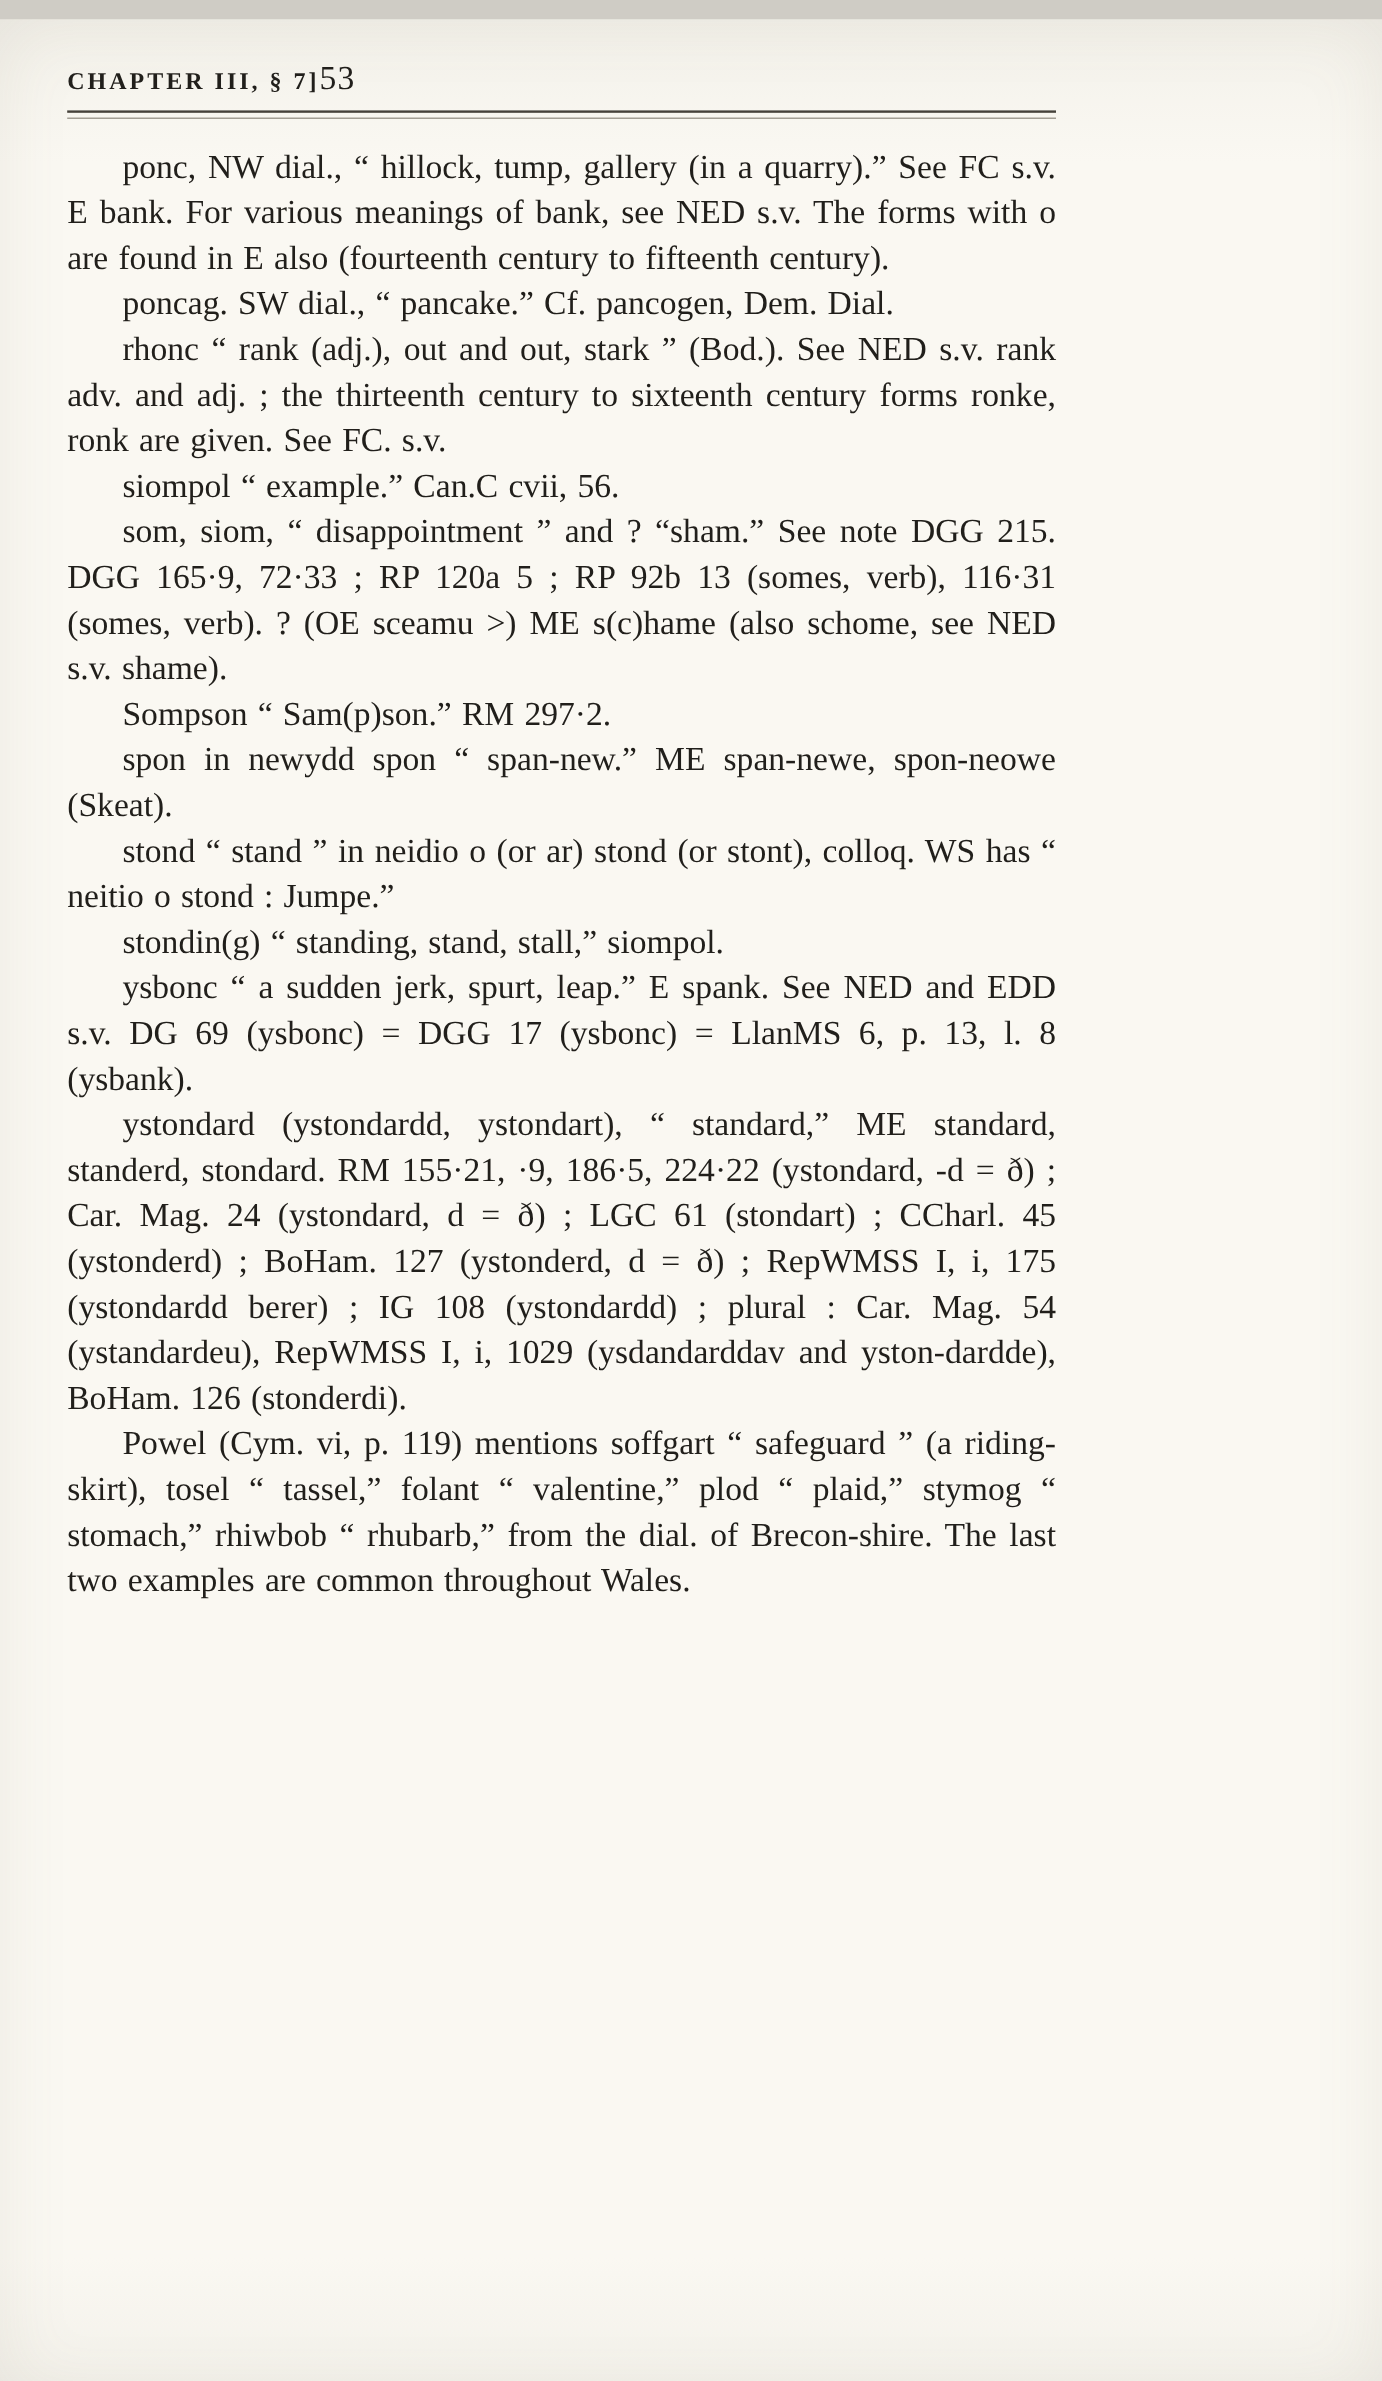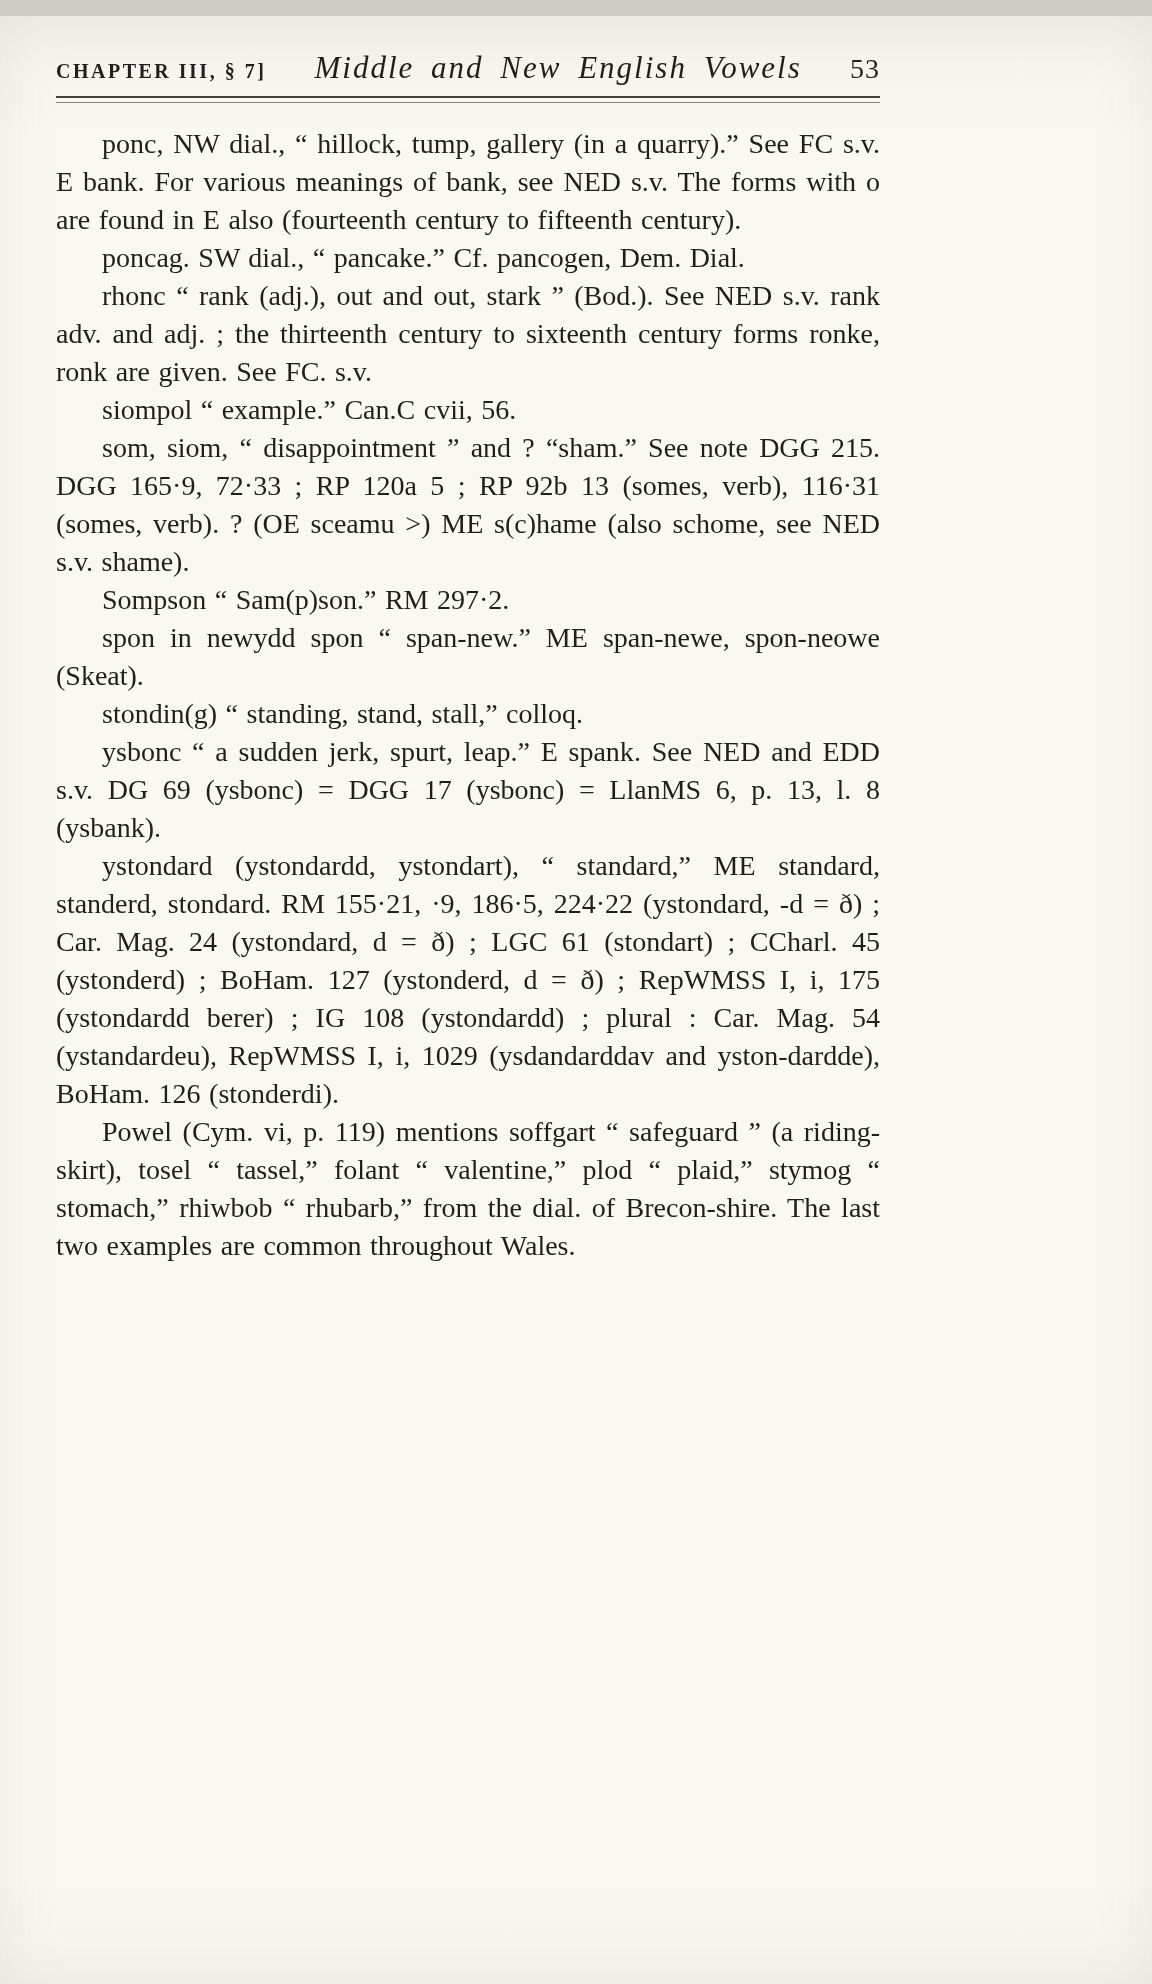--- a/index.html
+++ b/index.html
@@ -62,30 +62,30 @@
   }
   .it {
   }
 </style>
 </head>
 <body>
 
 <div class="page">
   <header class="hdr">
     <span class="chap">CHAPTER III, § 7]</span>
-    <span class="title">Middle and New English Vowels</span>
     <span class="pnum">53</span>
   </header>
   <div class="rule"></div>
   <main class="text">
       <p class="para"><span class="it">ponc</span><span>, NW dial., “ hillock, tump, gallery (in a quarry).”  See FC s.v.  E </span><span class="it">bank</span><span>.  For various meanings of </span><span class="it">bank</span><span>, see NED s.v. The forms with </span><span class="it">o</span><span> are found in E also (fourteenth century to fifteenth century).</span></p>
       <p class="para"><span class="it">poncag</span><span>.  SW dial., “ pancake.”  Cf. </span><span class="it">pancogen</span><span>, Dem. Dial.</span></p>
       <p class="para"><span class="it">rhonc</span><span> “ rank (adj.), out and out, stark ” (Bod.).  See NED s.v. </span><span class="it">rank</span><span> adv. and adj. ; the thirteenth century to sixteenth century forms </span><span class="it">ronke, ronk</span><span> are given.  See FC. s.v.</span></p>
       <p class="para"><span class="it">siompol</span><span> “ example.”  Can.C cvii, 56.</span></p>
       <p class="para"><span class="it">som, siom,</span><span> “ disappointment ” and ?  “sham.”  See note DGG 215.  DGG 165·9, 72·33 ;  RP 120a 5 ;  RP 92b 13 (</span><span class="it">somes</span><span>, verb), 116·31 (</span><span class="it">somes</span><span>, verb).  ? (OE </span><span class="it">sceamu</span><span> &gt;) ME </span><span class="it">s(c)hame</span><span> (also </span><span class="it">schome</span><span>, see NED s.v. </span><span class="it">shame</span><span>).</span></p>
       <p class="para"><span class="it">Sompson</span><span> “ Sam(p)son.”  RM 297·2.</span></p>
       <p class="para"><span class="it">spon</span><span> in </span><span class="it">newydd spon</span><span> “ span-new.”  ME </span><span class="it">span-newe, spon-neowe</span><span> (Skeat).</span></p>
-      <p class="para"><span class="it">stondin(g)</span><span>  “ standing, stand, stall,” colloq.</span></p>
+      <p class="para"><span class="it">stond</span><span> “ stand ” in </span><span class="it">neidio o</span><span> (or </span><span class="it">ar</span><span>) </span><span class="it">stond</span><span> (or </span><span class="it">stont</span><span>), colloq. WS has “ </span><span class="it">neitio o stond</span><span> :  Jumpe.”</span></p>
+      <p class="para"><span class="it">stondin(g)</span><span>  “ standing, stand, stall,” siompol.</span></p>
       <p class="para"><span class="it">ysbonc</span><span> “ a sudden jerk, spurt, leap.”  E </span><span class="it">spank</span><span>.  See NED and EDD s.v.  DG 69 (</span><span class="it">ysbonc</span><span>) = DGG 17 (</span><span class="it">ysbonc</span><span>) = LlanMS 6, p. 13, l. 8 (</span><span class="it">ysbank</span><span>).</span></p>
       <p class="para"><span class="it">ystondard</span><span> (</span><span class="it">ystondardd, ystondart</span><span>),  “ standard,”  ME </span><span class="it">standard, standerd, stondard</span><span>.  RM 155·21, ·9, 186·5, 224·22 (</span><span class="it">ystondard, -d</span><span> = ð) ; Car. Mag. 24 (</span><span class="it">ystondard, d</span><span> = ð) ;  LGC 61 (</span><span class="it">stondart</span><span>) ;  CCharl. 45 (</span><span class="it">ystonderd</span><span>) ;  BoHam. 127 (</span><span class="it">ystonderd, d</span><span> = ð) ;  RepWMSS I, i, 175 (</span><span class="it">ystondardd berer</span><span>) ;  IG 108 (</span><span class="it">ystondardd</span><span>) ;  plural :  Car. Mag. 54 (</span><span class="it">ystandardeu</span><span>), RepWMSS I, i, 1029 (</span><span class="it">ysdandarddav</span><span> and </span><span class="it">yston-dardde</span><span>), BoHam. 126 (</span><span class="it">stonderdi</span><span>).</span></p>
       <p class="para"><span>Powel (</span><span class="it">Cym.</span><span> vi, p. 119) mentions </span><span class="it">soffgart</span><span> “ safeguard ” (a riding-skirt), </span><span class="it">tosel</span><span> “ tassel,” </span><span class="it">folant</span><span> “ valentine,” </span><span class="it">plod</span><span> “ plaid,” </span><span class="it">stymog</span><span> “ stomach,” </span><span class="it">rhiwbob</span><span> “ rhubarb,” from the dial. of Brecon-shire.  The last two examples are common throughout Wales.</span></p>
     </main>
 </div>
 
 </body></html>

